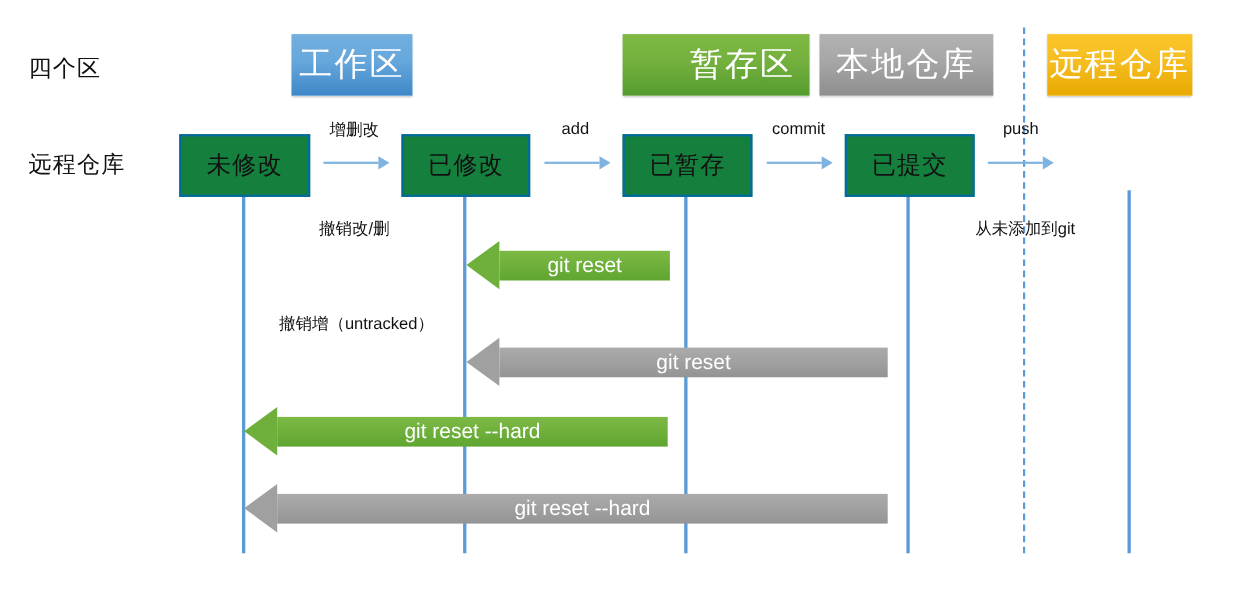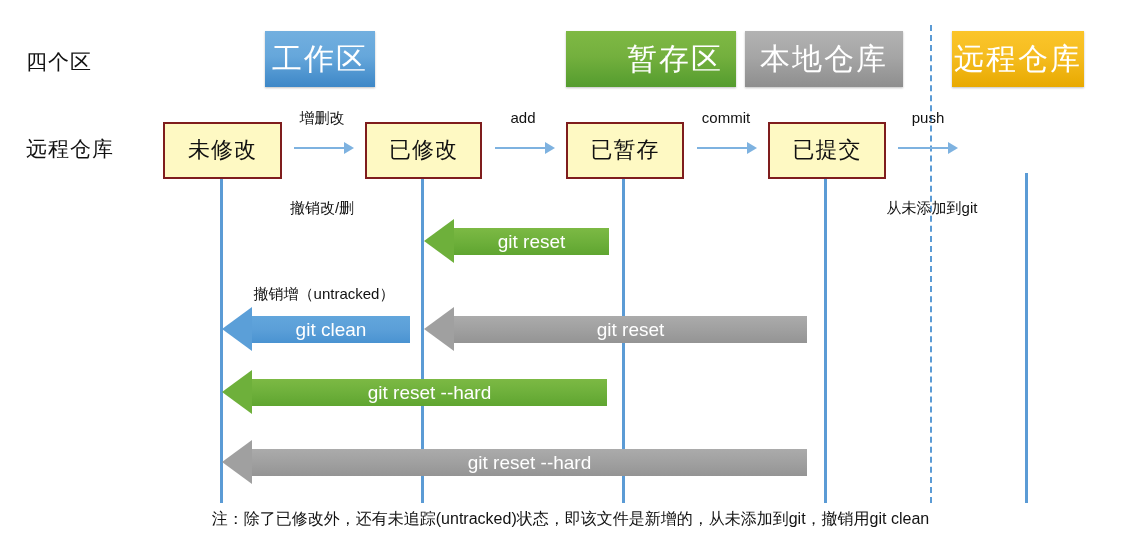--- a/index.html
+++ b/index.html
@@ -30,21 +30,21 @@
   .zone-yellow{background:linear-gradient(180deg,#fbc52a 0%,#f5bd20 45%,#e8a900 100%);}
 
   
   .vline{position:absolute;width:3px;background:#5b9bd5;}
   .vline-dashed{
     position:absolute;width:0;border-left:2px dashed #5b9bd5;background:none;
   }
 
   
   .state-box{
-    position:absolute;height:53px;border:2px solid #7f1d1d;background:#fef9c3;
+    position:absolute;height:53px;border:2px solid #0369a1;background:#15803d;
     color:#111;font-size:22px;line-height:51px;text-align:center;
     letter-spacing:1px;z-index:5;
   }
 
   
   .flow-caption{
     position:absolute;font-size:15px;color:#111;white-space:nowrap;text-align:center;
   }
   .flow-arrow{position:absolute;height:12px;}
   .flow-arrow .shaft{
@@ -139,39 +139,33 @@
 
   <div class="block-arrow ba-green" style="left:424px;top:204px;width:185px;height:45px;">
     <div class="ba-head"></div>
     <div class="ba-body" style="width:155px;"></div>
     <div class="ba-text" style="width:155px;">git reset</div>
   </div>
 
   <div class="arrow-caption" style="left:841px;top:184px;width:182px;">从未添加到git</div>
 
   <div class="arrow-caption" style="left:224px;top:270px;width:200px;">撤销增（untracked）</div>
-  <div class="block-arrow ba-blue" style="left:222px;top:292px;width:188px;height:45px;">
-    <div class="ba-head"></div>
-    <div class="ba-body" style="width:158px;"></div>
-    <div class="ba-text" style="width:158px;">git clean</div>
-  </div>
 
   <div class="block-arrow ba-grey" style="left:424px;top:292px;width:383px;height:45px;">
     <div class="ba-head"></div>
     <div class="ba-body" style="width:353px;"></div>
     <div class="ba-text" style="width:353px;">git reset</div>
   </div>
 
   <div class="block-arrow ba-green" style="left:222px;top:355px;width:385px;height:45px;">
     <div class="ba-head"></div>
     <div class="ba-body" style="width:355px;"></div>
     <div class="ba-text" style="width:355px;">git reset --hard</div>
   </div>
 
   <div class="block-arrow ba-grey" style="left:222px;top:425px;width:585px;height:45px;">
     <div class="ba-head"></div>
     <div class="ba-body" style="width:555px;"></div>
     <div class="ba-text" style="width:555px;">git reset --hard</div>
   </div>
 
-  <div id="footnote">注：除了已修改外，还有未追踪(untracked)状态，即该文件是新增的，从未添加到git，撤销用git clean</div>
 
 </div>
 
 </body></html>

